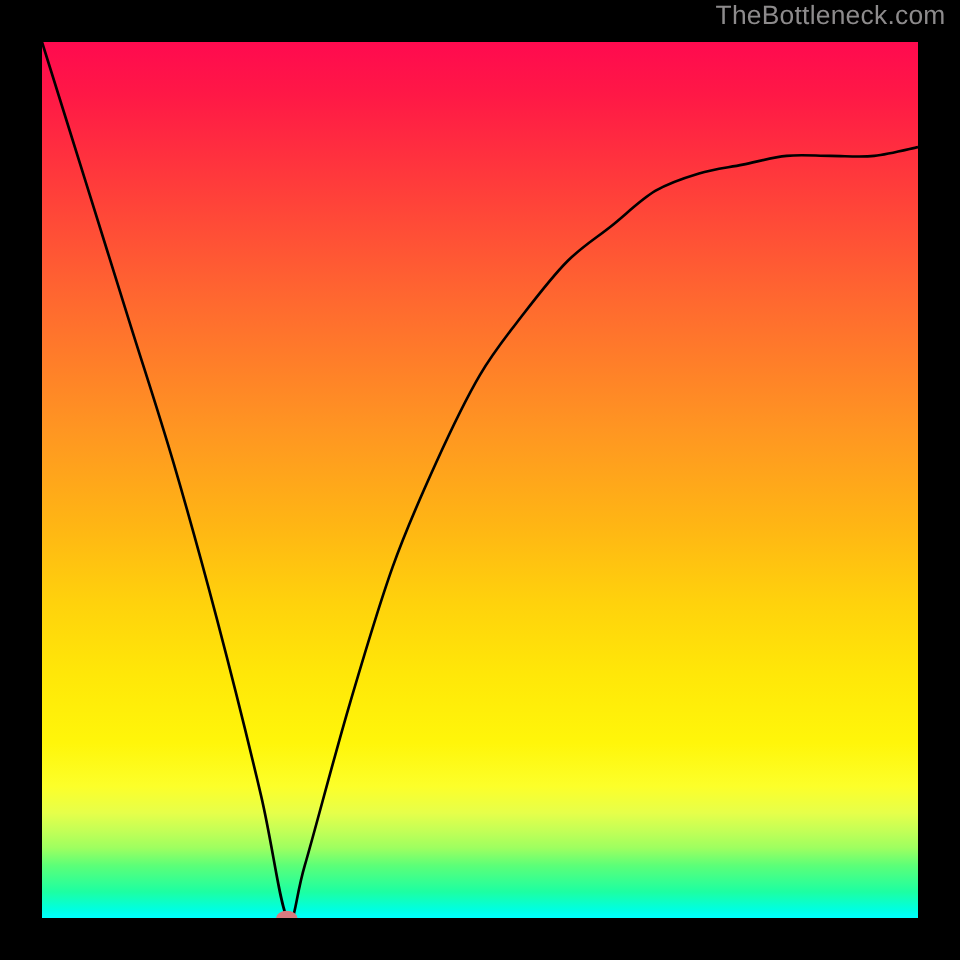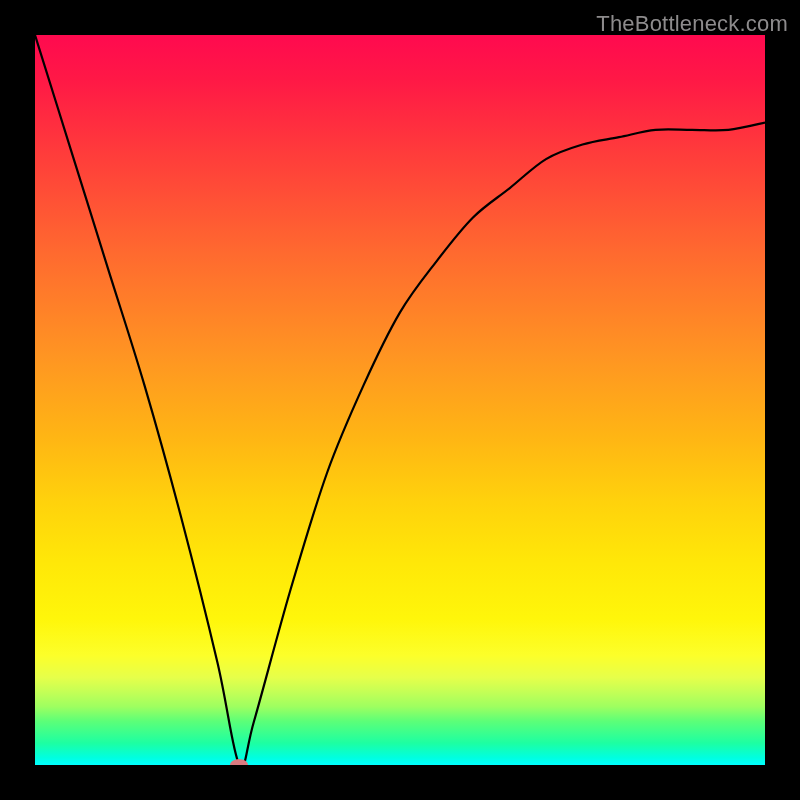--- a/index.html
+++ b/index.html
@@ -40,21 +40,21 @@
       #9eff60 92%,
       #5cff78 94%,
       #1dffa2 97%,
       #00ffe0 99%,
       #00ffff 100%
     );
   }
 
   .watermark {
     position: absolute;
-    top: 11px; right: 12px;
+    top: 0; right: 12px;
     color: #8d8b8c;
     font-size: 22px;
     letter-spacing: 0.2px;
     font-weight: 500;
   }
 
   svg.curve {
     position: absolute;
     left: 0; top: 0;
     width: 100%; height: 100%;

